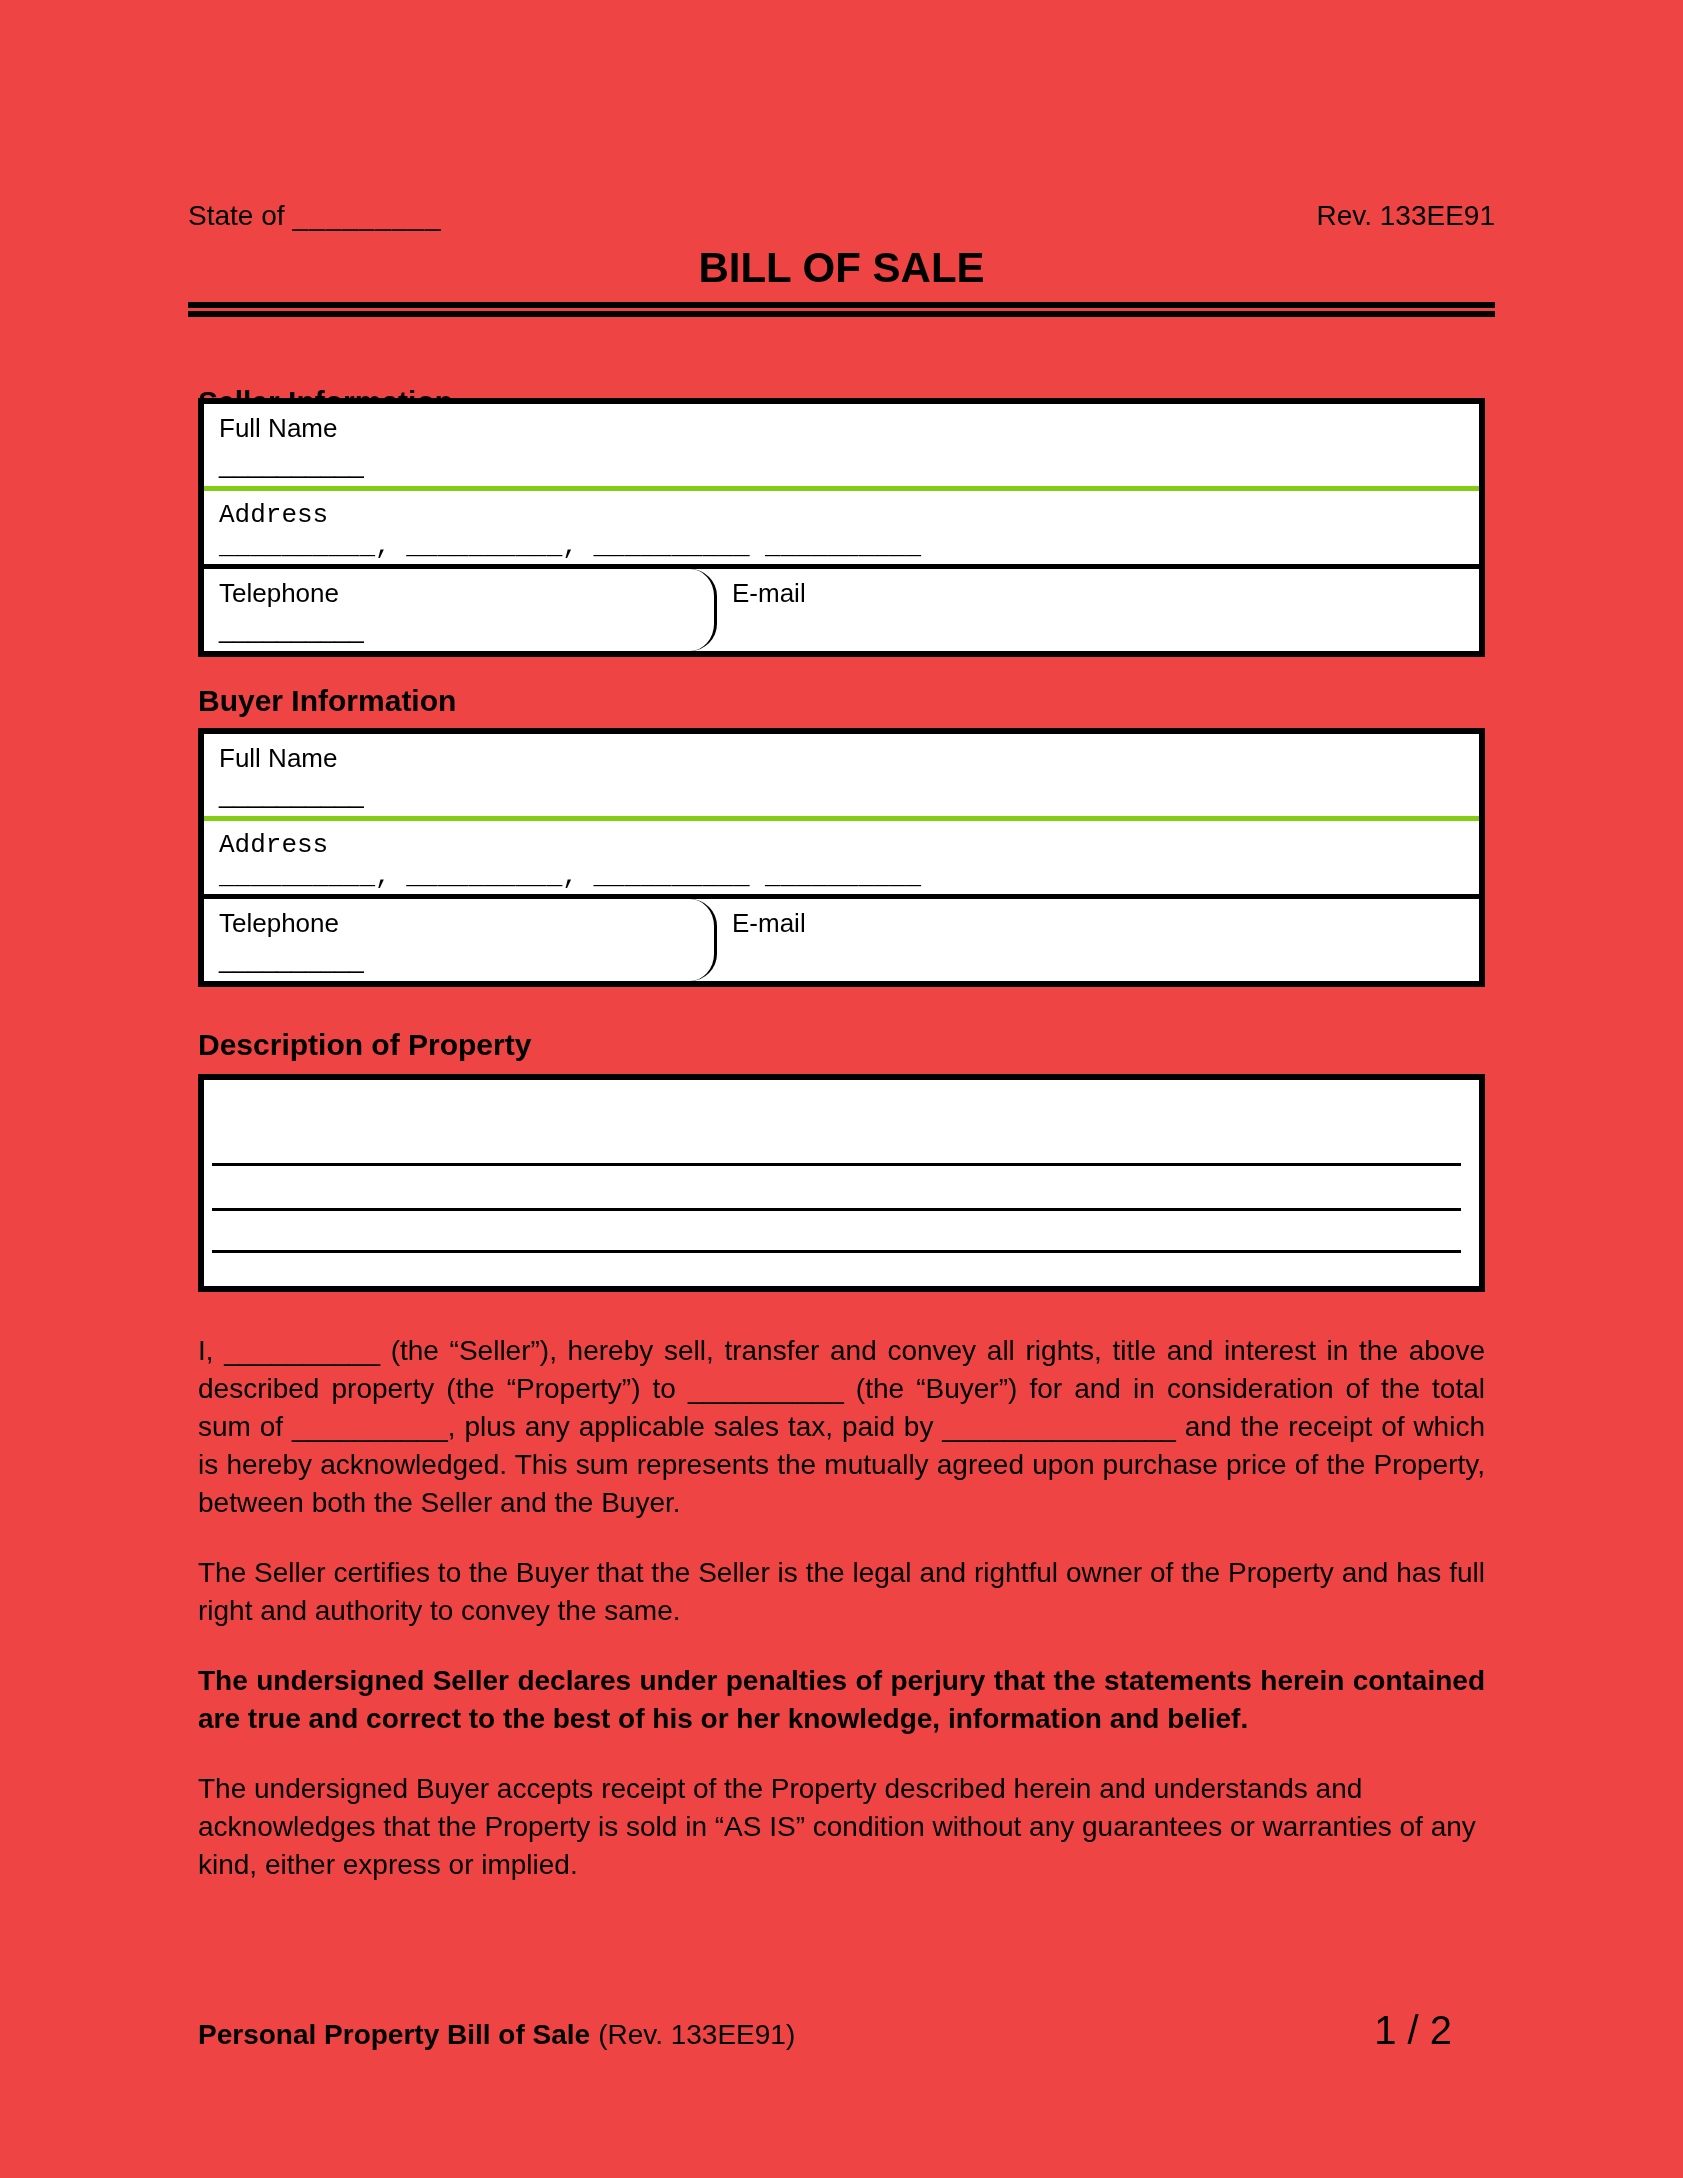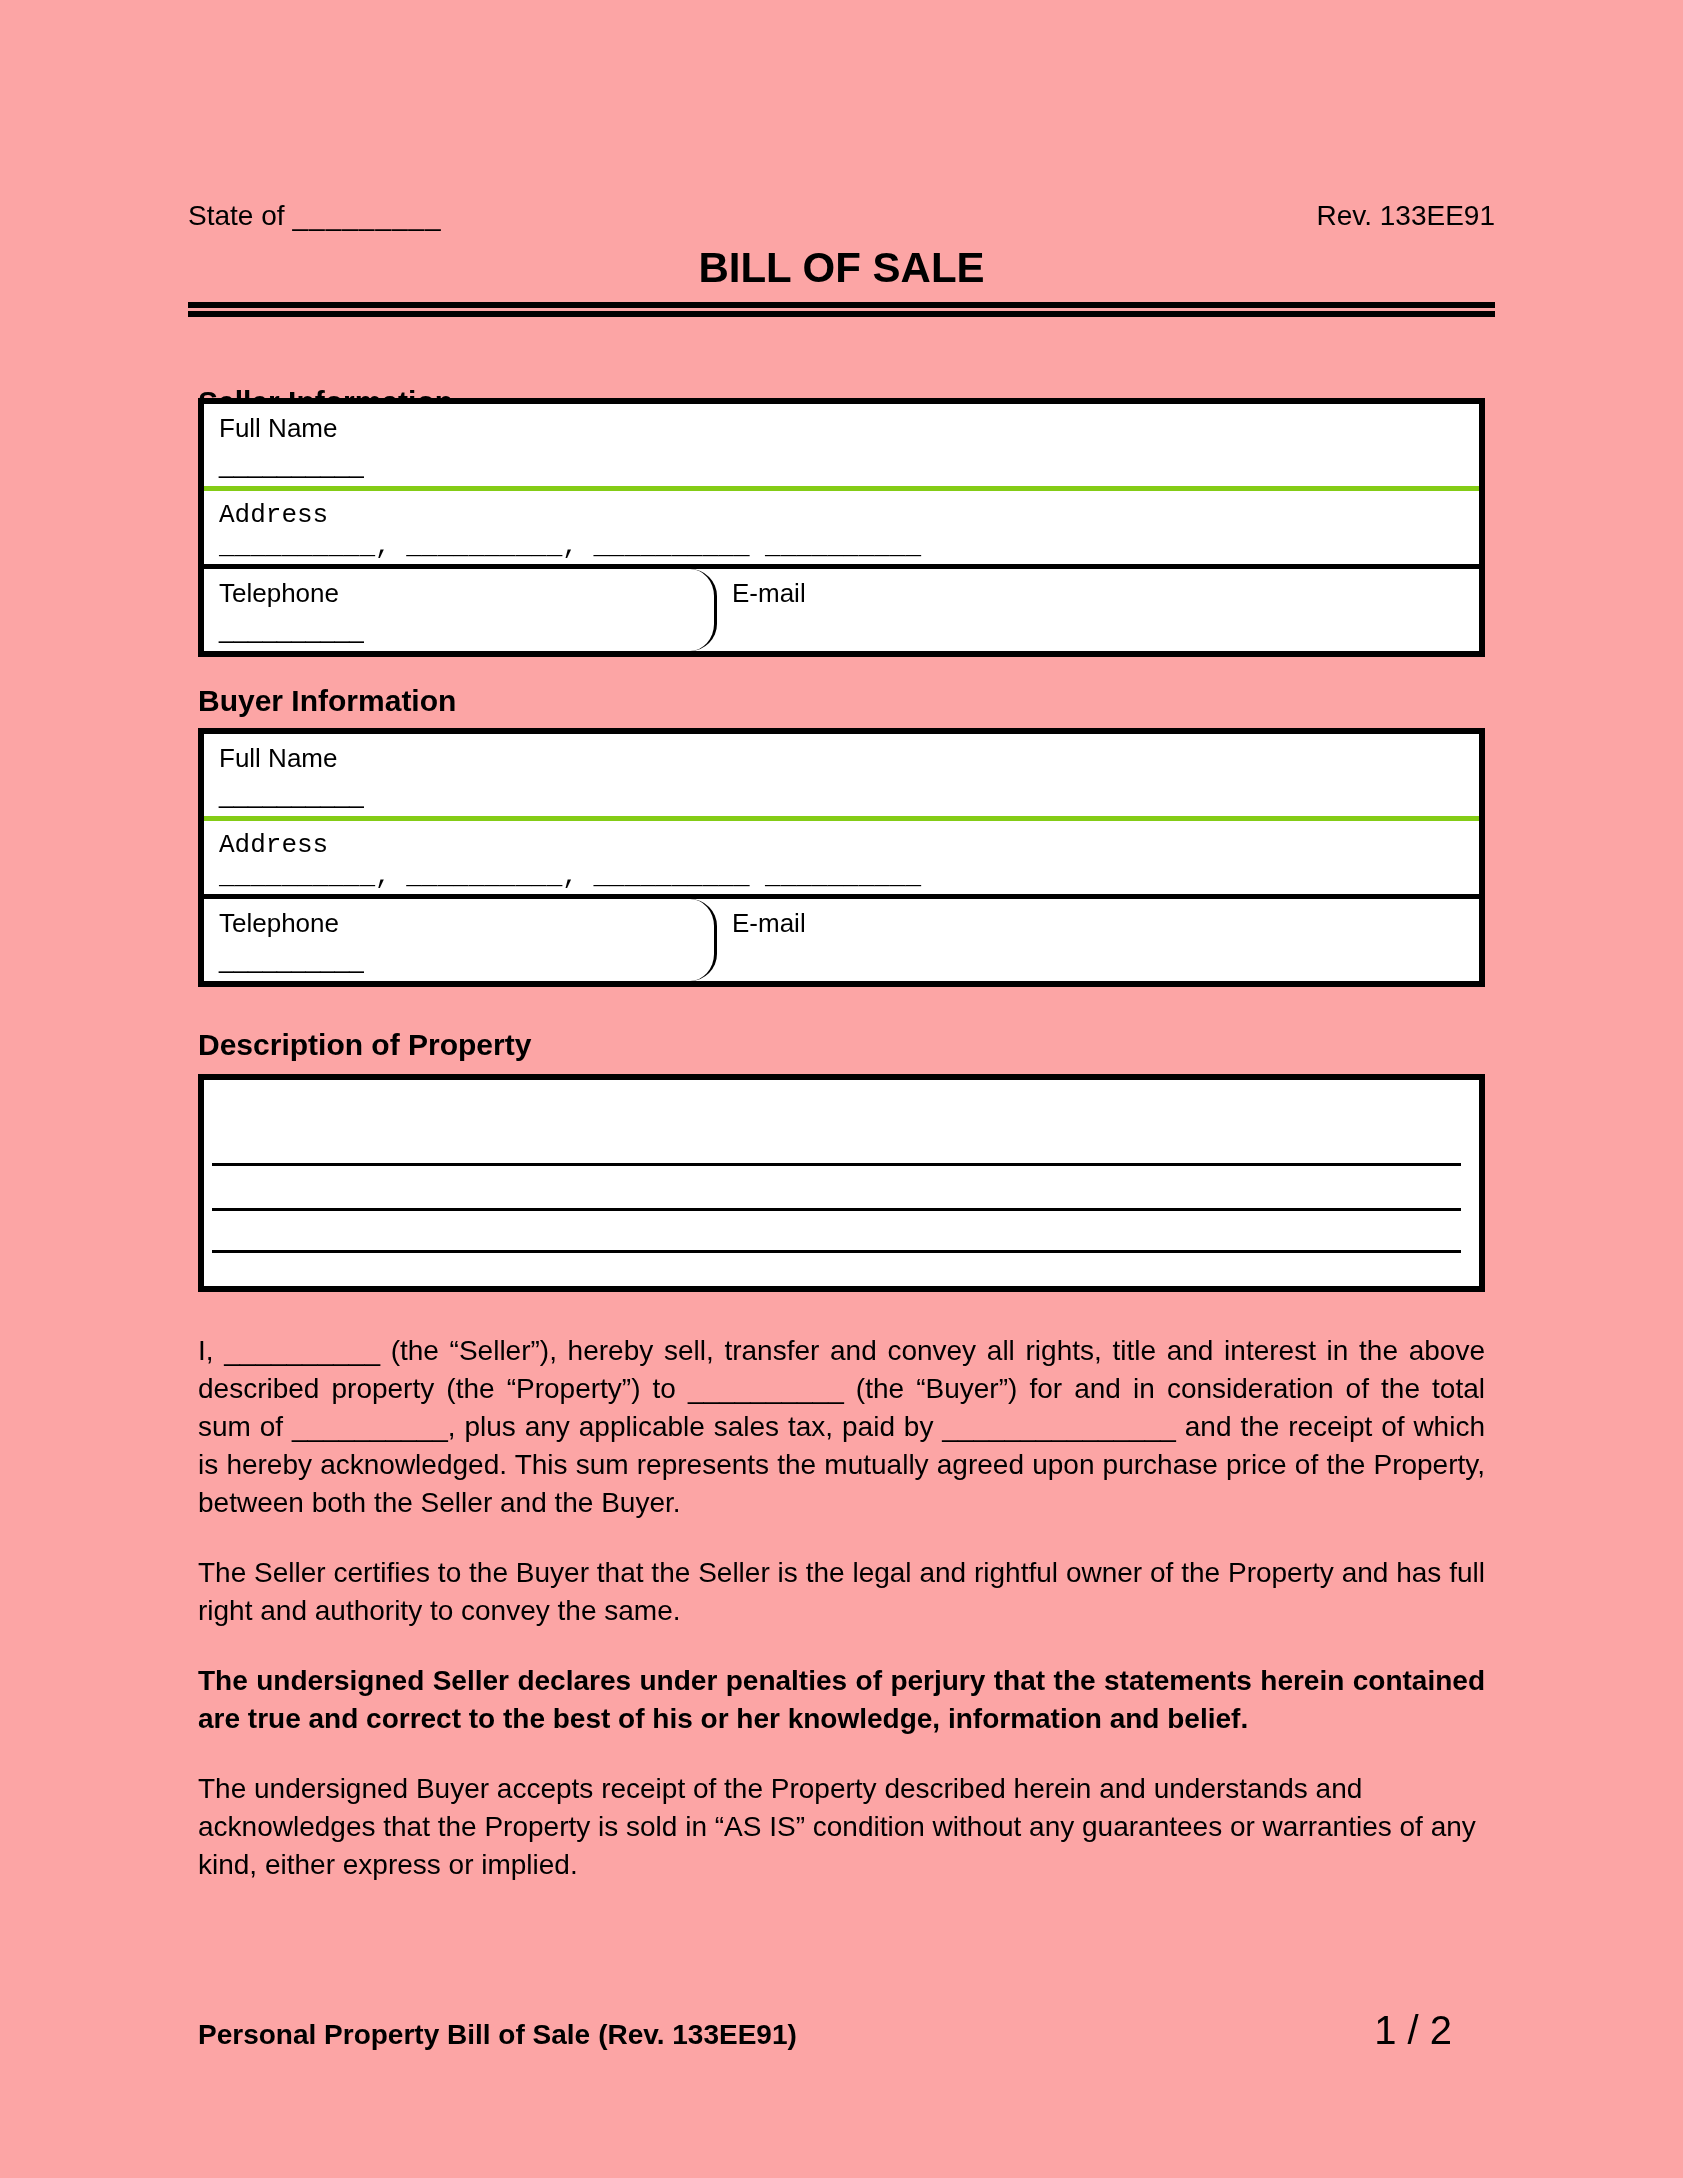--- a/index.html
+++ b/index.html
@@ -1,21 +1,21 @@
 <!DOCTYPE html>
 <html><head>
 <meta charset="utf-8">
 <style>
   * { box-sizing: border-box; margin: 0; padding: 0; }
   html, body { background: #e8e8e8; }
   .page {
     position: relative;
     width: 1683px;
     height: 2178px;
-    background: #fca5a5;
+    background: #ef4444;
     color: #000000;
     font-family: "Liberation Sans", sans-serif;
     overflow: hidden;
   }
 
   
   .header-row {
     position: absolute;
     top: 200px; left: 188px; right: 188px;
     display: flex;
@@ -112,21 +112,21 @@
   
   .footer-row {
     position: absolute;
     left: 198px; right: 198px; top: 2008px;
     display: flex;
     justify-content: space-between;
     align-items: baseline;
   }
   .footer-left { font-size: 28px; }
   .footer-left .doc-name { font-weight: 700; }
-  .footer-left .rev-note { font-weight: 700; margin-left: 8px; }
+  .footer-left .rev-note { font-weight: 400; margin-left: 8px; }
   .footer-page {
     font-size: 40px;
     margin-right: 33px;
   }
 </style>
 </head>
 <body>
 
 <div class="page">
 

